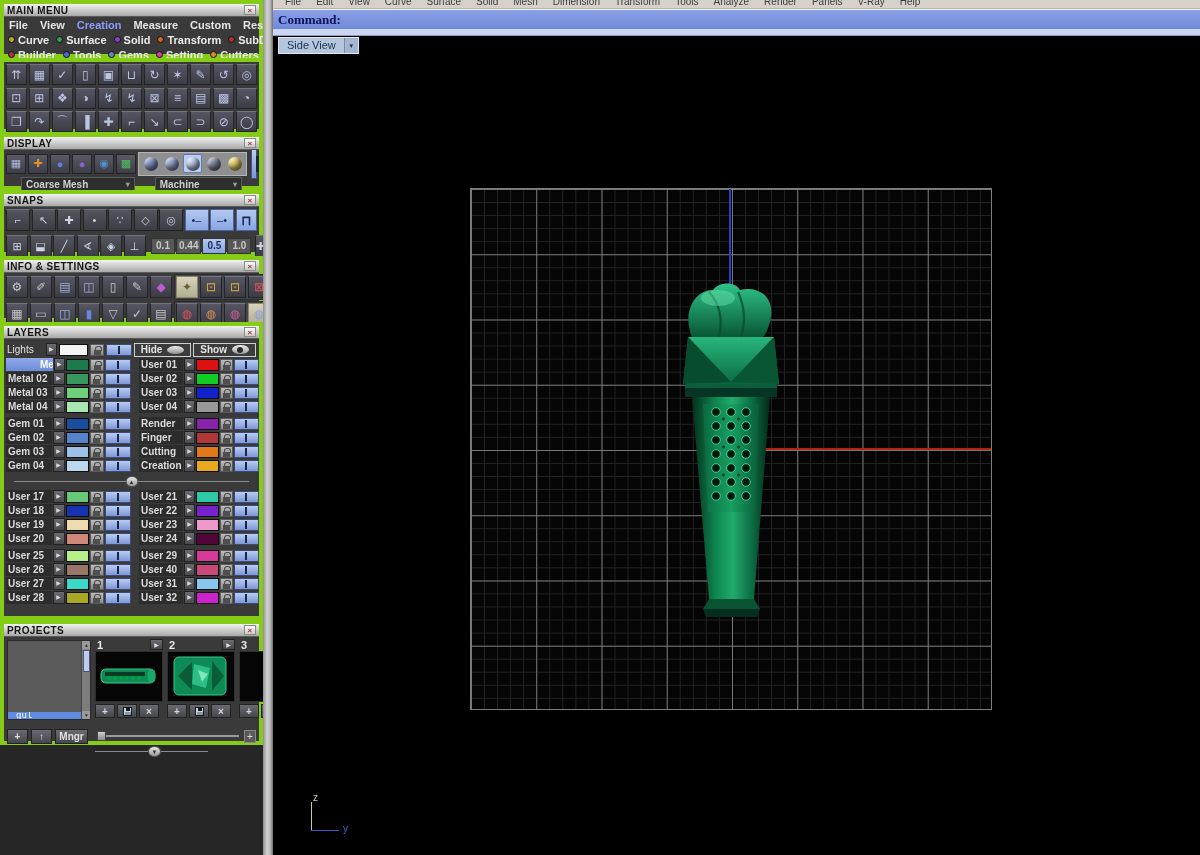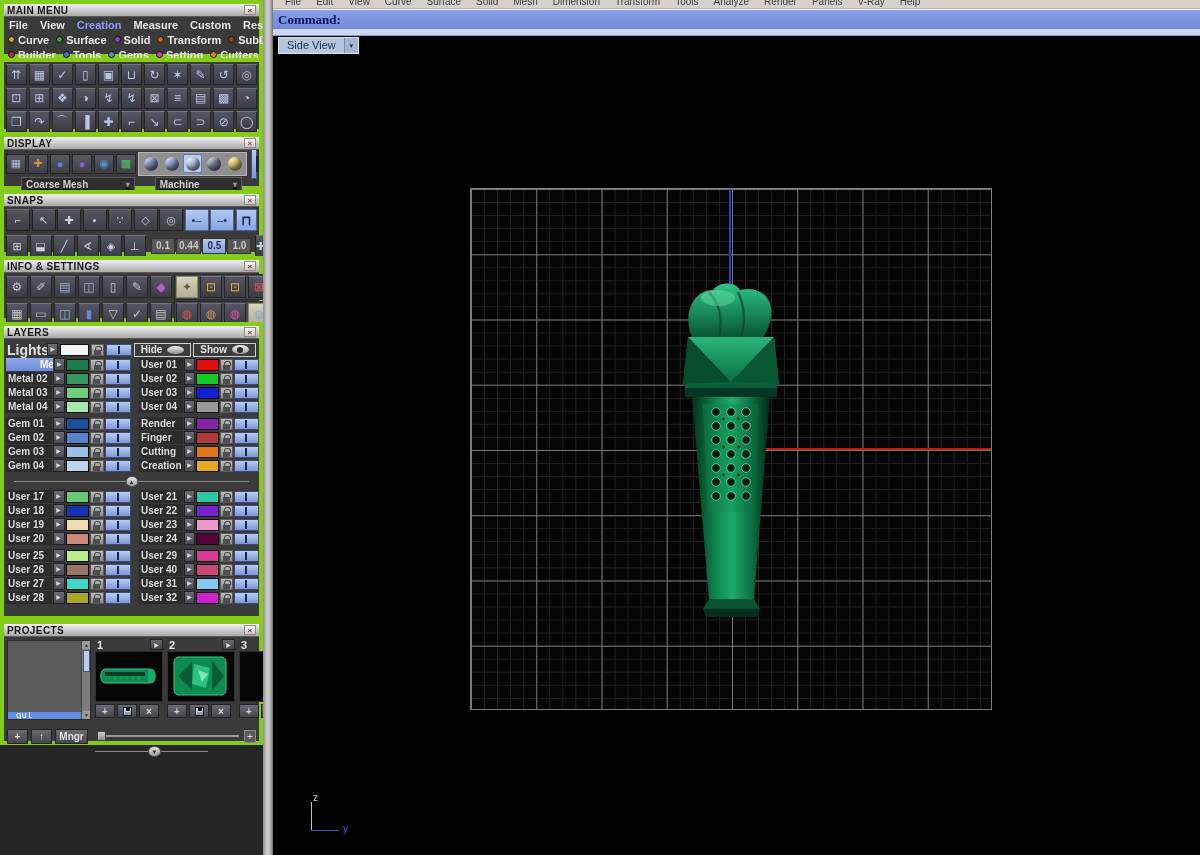--- a/index.html
+++ b/index.html
@@ -41,21 +41,21 @@
   .disp-ic { width:20px; height:20px; display:flex; align-items:center; justify-content:center;
     background:linear-gradient(#5a5a66,#3e3e46); border:1px solid #23232a; font-size:11px; }
   .sph-group { margin-left:auto; display:flex; align-items:center; gap:2px; background:#8f8f8f;
     border:1px solid #b5b5b5; padding:1px 2px; height:24px; }
   .sph { width:19px; height:19px; display:flex; align-items:center; justify-content:center; border-radius:2px; }
   .sph.sel { background:#b9cdf2; border:1px solid #5f7ab8; }
   .ball { width:14px; height:14px; border-radius:50%; }
   .vslider { width:12px; height:30px; background:linear-gradient(#b9cdf2,#7d97d8); border:1px solid #44507a;
     position:relative; margin-left:2px; }
   .vslider i { position:absolute; left:4px; top:6px; width:3px; height:16px; background:#1d2546; }
-  .disp-dd { display:flex; gap:20px; padding:0 17px;text-decoration:underline; }
+  .disp-dd { display:flex; gap:20px; padding:0 17px; }
   .ddl { height:15px; display:flex; align-items:center; padding:0 4px; background:#2e2e2e;
     border:1px solid #5a5a5a; color:#cfcfcf; font-size:10px; font-weight:bold; }
   .ddl .arr { margin-left:auto; font-size:8px; color:#9a9a9a; }
 
   
   #snaps { top:190px; height:66px; }
   .snap-row { display:flex; align-items:center; gap:1.5px; padding:2px 2px; height:26px; }
   .snap-btn { width:24px; height:22px; display:flex; align-items:center; justify-content:center;
     background:linear-gradient(#55555f,#3c3c44); border:1px solid #222; border-top-color:#71717b;
     color:#cdd4e4; font-size:11px; }
@@ -67,21 +67,21 @@
 
   
   #info { top:256px; height:66px; }
   .info-row { display:flex; align-items:center; gap:2px; padding:2px 2px; height:27px; }
   .grp { margin-left:auto; display:flex; gap:2px; background:#46464e; padding:1px; border:1px solid #2a2a2a; }
   .grp .icon-btn.sel { background:linear-gradient(#d8d4bc,#b2ae92); color:#4a4420; border-color:#8a8668; }
 
   
   #layers { top:322px; height:298px; }
   .lights-row { display:flex; align-items:center; gap:2px; height:17px; padding:1px 3px; margin-top:2px; }
-  .llabel-w { font-size:14px; font-weight:bold; color:#e2e2e2; width:38px; }
+  .llabel-w { font-size:10px; font-weight:normal; color:#e2e2e2; width:38px; }
   .hsbtn { height:14px; display:flex; align-items:center; gap:5px; padding:0 6px;
     background:#3c3c3c; border:1px solid #cfcfcf; color:#e4e4e4; font-size:10px; font-weight:bold; }
   .hsbtn.first { margin-left:auto; }
   .ellipse { width:17px; height:8px; border-radius:50%; background:linear-gradient(#efefef,#8d8d8d); }
   .eye { width:17px; height:9px; border-radius:50%; background:linear-gradient(#efefef,#9d9d9d); position:relative; }
   .eye i { position:absolute; left:5px; top:1.5px; width:6px; height:6px; border-radius:50%; background:#2c2c2c; }
 
   .lgroup { display:flex; padding:0 2px; margin-bottom:4px; }
   .lcol { display:flex; flex-direction:column; gap:1px; }
   .lcol.left { width:125px; }

